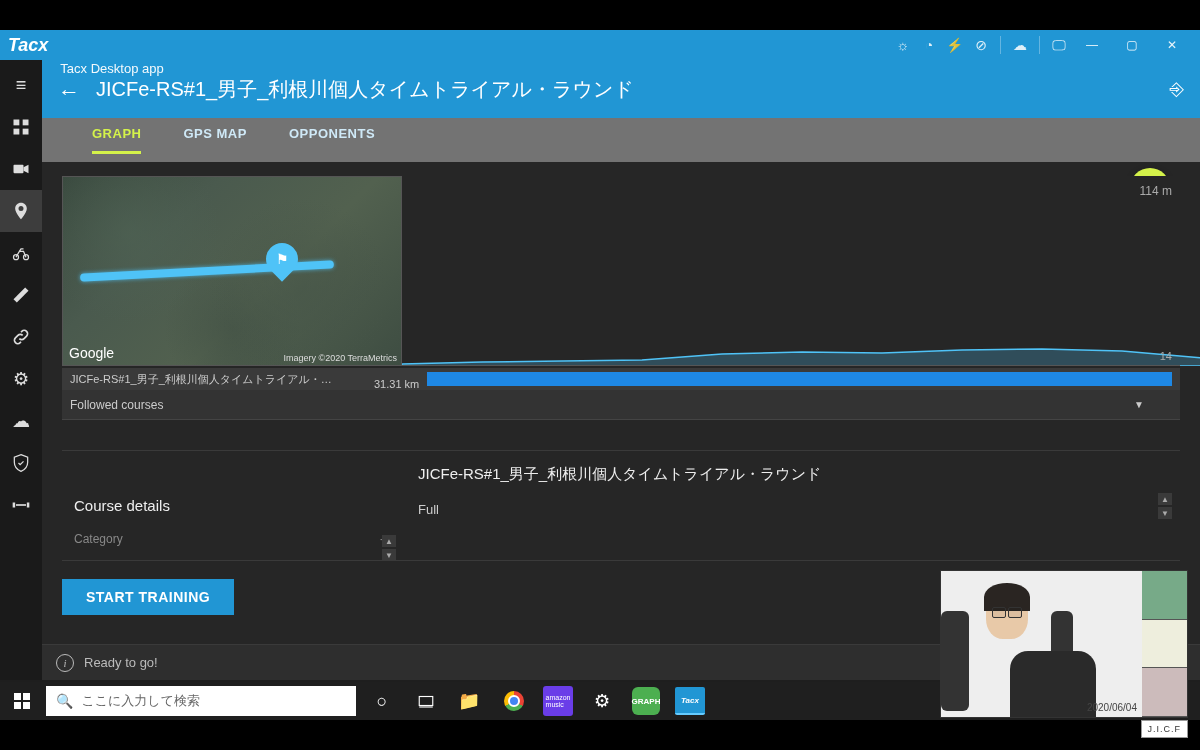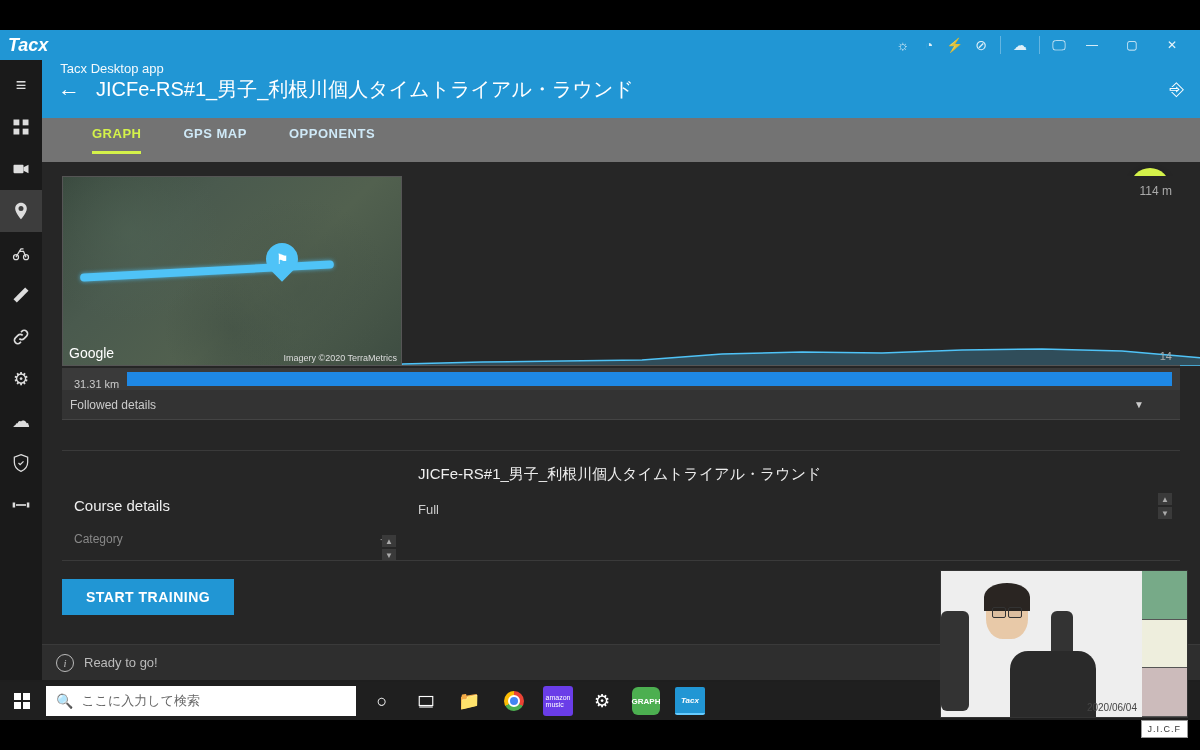--- a/index.html
+++ b/index.html
@@ -230,26 +230,27 @@
             <div class="elev-top-label">114 m</div>
             <svg class="elev-svg" viewBox="0 0 800 60" preserveAspectRatio="none">
               <path d="M0,58 L80,56 L160,55 L240,54 L320,48 L400,46 L480,47 L560,44 L640,43 L720,45 L800,52 L800,60 L0,60 Z" fill="rgba(79,195,247,0.25)" stroke="#4fc3f7" stroke-width="1.5"></path>
             </svg>
             <div class="elev-baseline"></div>
             <div class="elev-bot-label">14</div>
           </div>
         </div>
 
         <div class="name-bar">
+          <span class="route-name">JICFe-RS#1_男子_利根川個人タイムトライアル・…</span>
           <span class="dist">31.31 km</span>
           <div class="blue-bar"></div>
         </div>
 
         <div class="followed">
-          <span>Followed details</span>
+          <span>Followed courses</span>
           <span class="caret">▼</span>
         </div>
 
         <div class="details-row">
           <div class="details-left" style="position:relative;">
             <div class="heading">Course details</div>
             <div class="cat-row">
               <span>Category</span>
               <span class="dash">-</span>
             </div>

